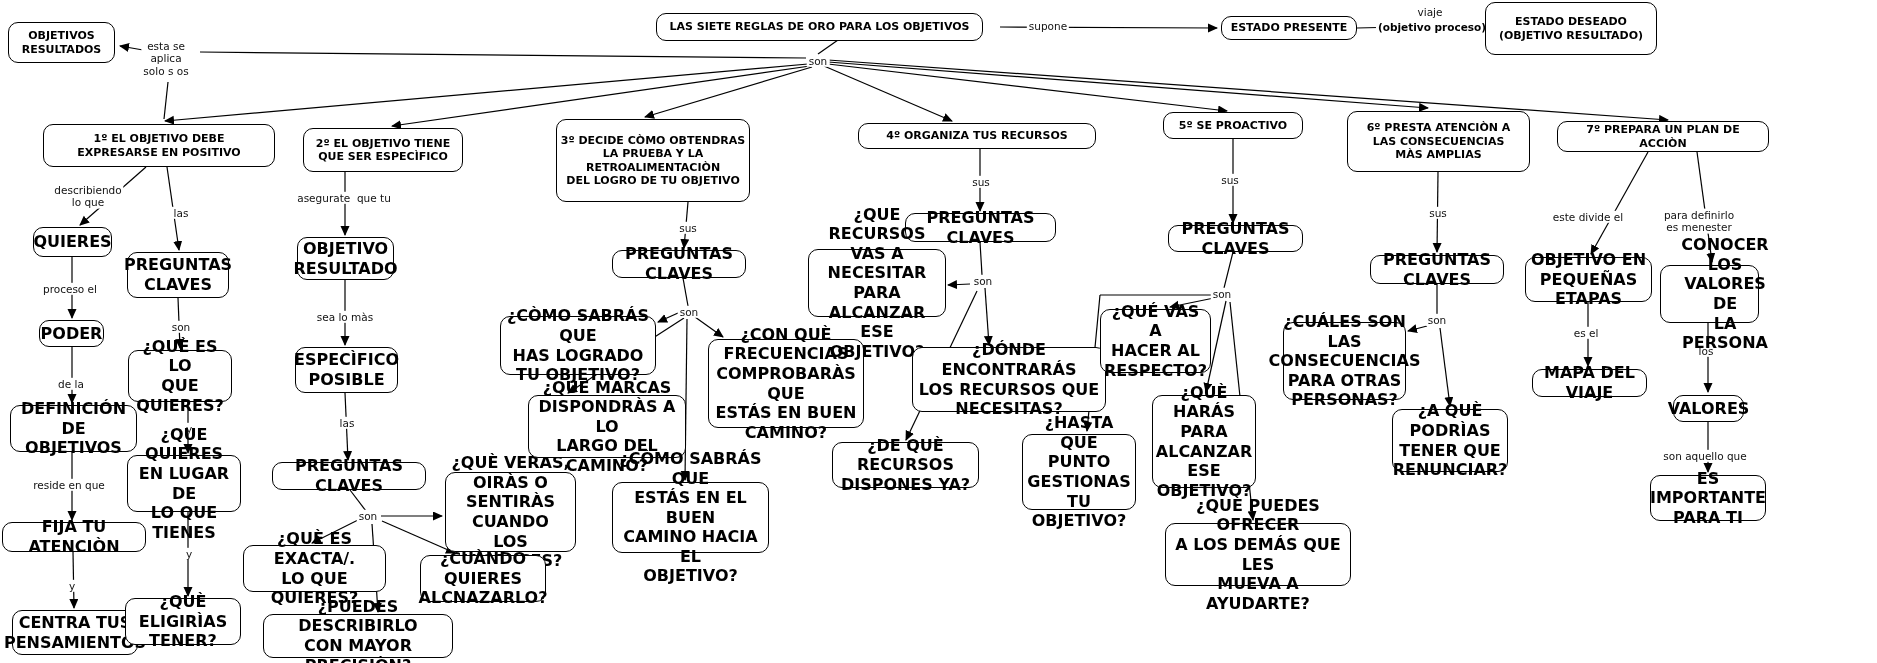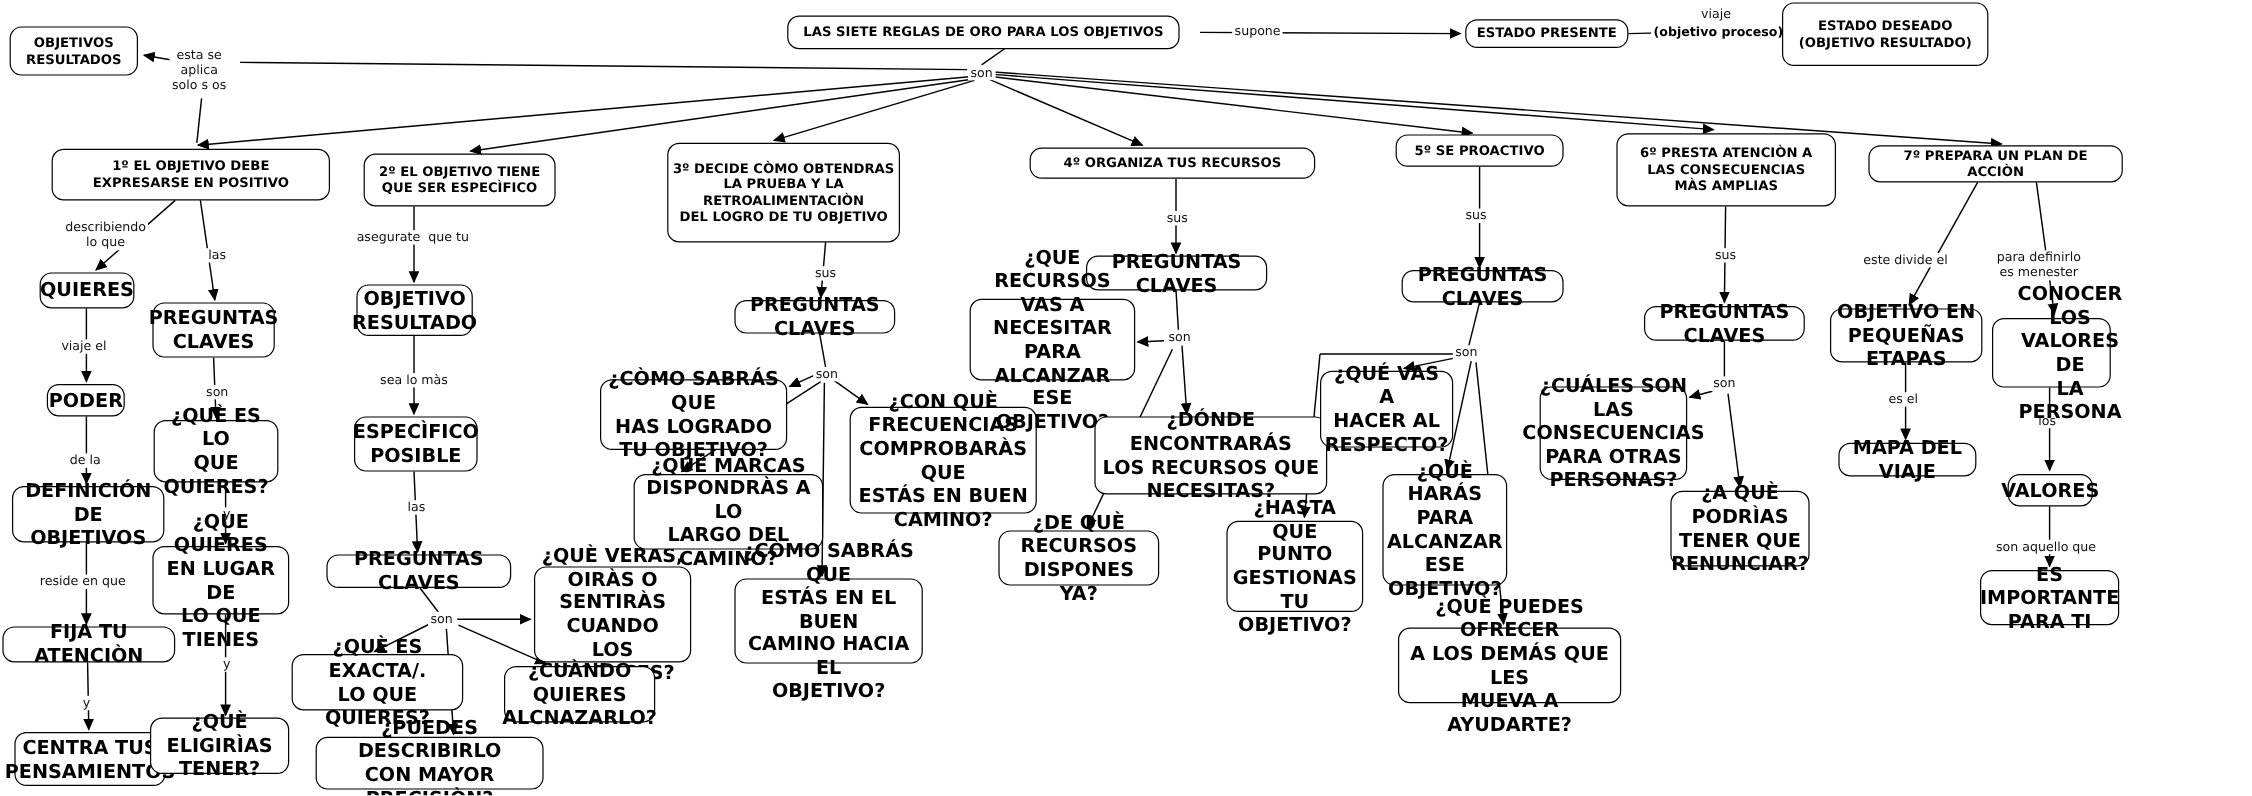--- a/index.html
+++ b/index.html
@@ -89,21 +89,21 @@
 <div class="lbl" style="left: 1048px; top: 26px;">supone</div>
     <div class="lbl" style="left: 1430px; top: 12px;">viaje</div>
     <div class="lbl bold" style="left: 1432px; top: 27px;">(objetivo proceso)</div>
     <div class="lbl" style="left: 818px; top: 61px;">son</div>
     <div class="lbl" style="left: 166px; top: 59px;">esta se
 aplica
 solo s os</div>
     <div class="lbl" style="left: 88px; top: 196px;">describiendo
 lo que</div>
     <div class="lbl" style="left: 181px; top: 213px;">las</div>
-    <div class="lbl" style="left: 70px; top: 289px;">viaje el</div>
+    <div class="lbl" style="left: 70px; top: 289px;">proceso el</div>
     <div class="lbl" style="left: 181px; top: 327px;">son</div>
     <div class="lbl" style="left: 71px; top: 384px;">de la</div>
     <div class="lbl" style="left: 189px; top: 429px;">y</div>
     <div class="lbl" style="left: 69px; top: 485px;">reside en que</div>
     <div class="lbl" style="left: 189px; top: 554px;">y</div>
     <div class="lbl" style="left: 72px; top: 586px;">y</div>
     <div class="lbl" style="left: 344px; top: 198px;">asegurate  que tu</div>
     <div class="lbl" style="left: 345px; top: 317px;">sea lo màs</div>
     <div class="lbl" style="left: 347px; top: 423px;">las</div>
     <div class="lbl" style="left: 368px; top: 516px;">son</div>
@@ -189,21 +189,21 @@
 CAMINO HACIA EL
 OBJETIVO?</div>
     <div class="node" style="left: 905px; top: 213px; width: 151px; height: 29px;">PREGUNTAS CLAVES</div>
     <div class="node" style="left: 808px; top: 249px; width: 138px; height: 68px;">¿QUE RECURSOS
 VAS A NECESITAR
 PARA ALCANZAR
 ESE OBJETIVO?</div>
     <div class="node" style="left: 912px; top: 347px; width: 194px; height: 65px;">¿DÓNDE ENCONTRARÁS
 LOS RECURSOS QUE
 NECESITAS?</div>
-    <div class="node" style="left: 832px; top: 442px; width: 134px; height: 46px;">¿DE QUÈ RECURSOS
+    <div class="node" style="left: 832px; top: 442px; width: 147px; height: 46px;">¿DE QUÈ RECURSOS
 DISPONES YA?</div>
     <div class="node" style="left: 1168px; top: 225px; width: 135px; height: 27px;">PREGUNTAS CLAVES</div>
     <div class="node" style="left: 1100px; top: 309px; width: 111px; height: 64px;">¿QUÉ VAS A
 HACER AL
 RESPECTO?</div>
     <div class="node" style="left: 1152px; top: 395px; width: 104px; height: 93px;">¿QUÈ HARÁS
 PARA
 ALCANZAR
 ESE
 OBJETIVO?</div>

